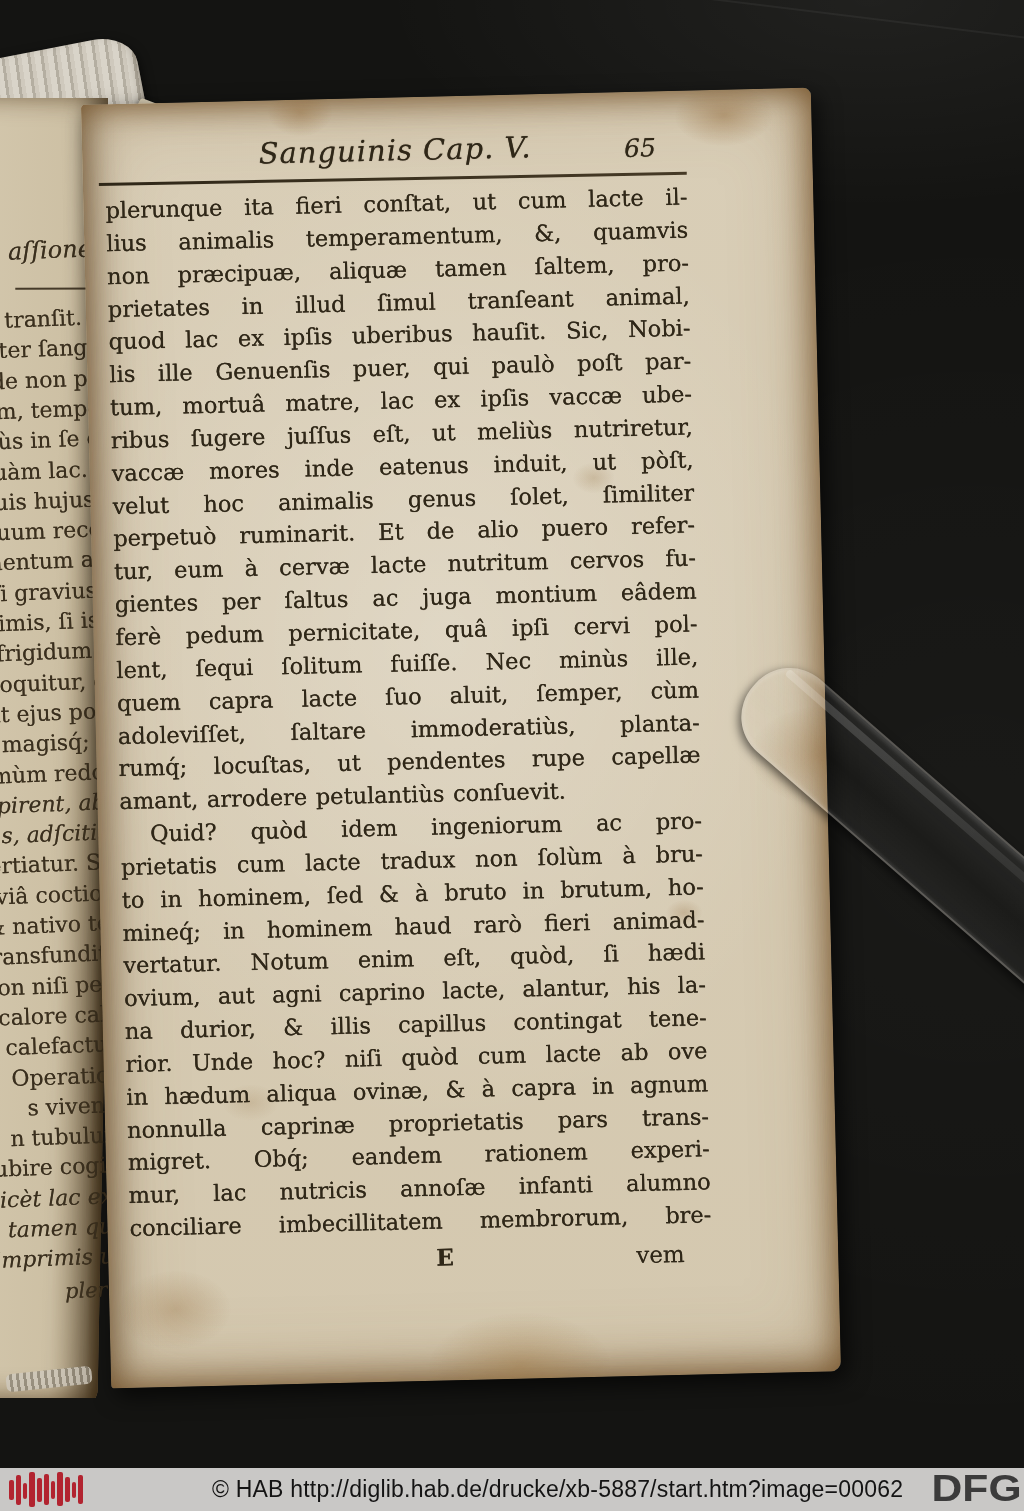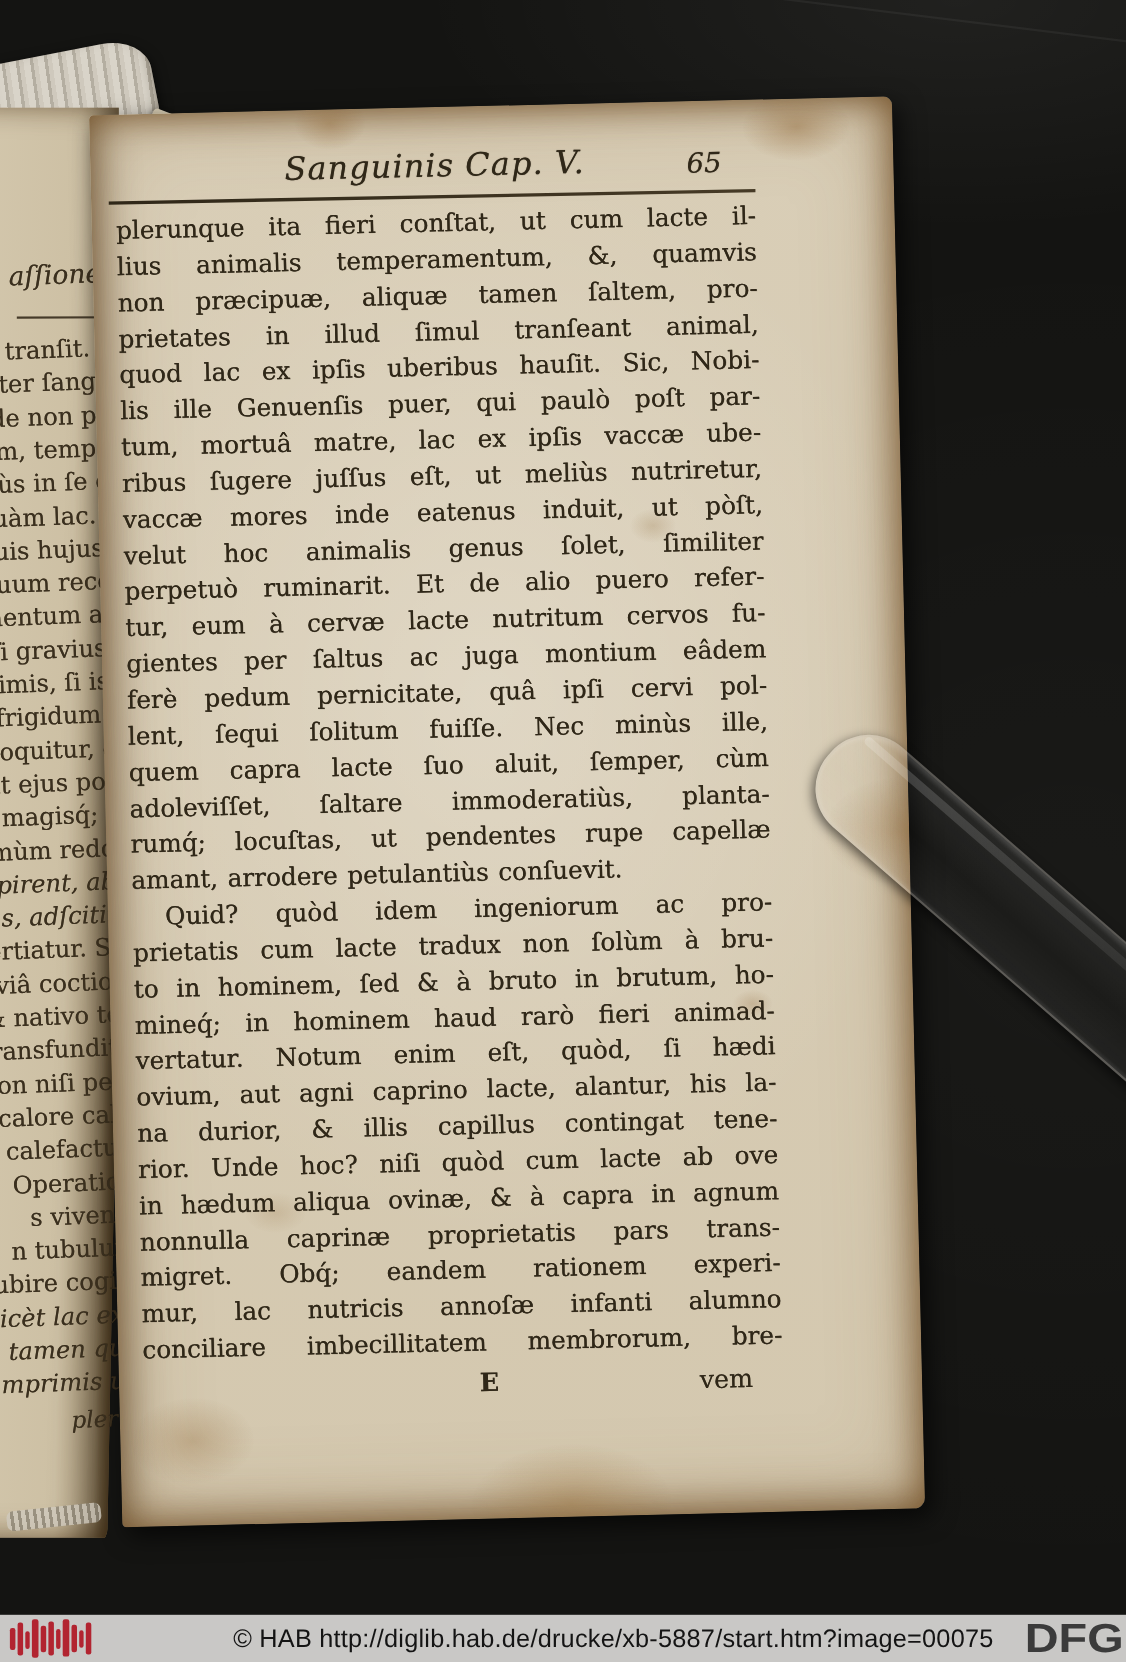--- a/index.html
+++ b/index.html
@@ -310,17 +310,17 @@
         <rect x="21" y="1" width="6" height="35" rx="2"></rect>
         <rect x="29" y="7" width="5" height="24" rx="2"></rect>
         <rect x="36" y="3" width="5" height="31" rx="2"></rect>
         <rect x="43" y="10" width="4" height="18" rx="2"></rect>
         <rect x="49" y="1" width="6" height="34" rx="2"></rect>
         <rect x="57" y="6" width="5" height="25" rx="2"></rect>
         <rect x="64" y="11" width="4" height="16" rx="2"></rect>
         <rect x="70" y="4" width="5" height="29" rx="2"></rect>
       </g>
     </svg>
-    <div class="copyright">© HAB http://diglib.hab.de/drucke/xb-5887/start.htm?image=00075</div>
+    <div class="copyright">© HAB http://diglib.hab.de/drucke/xb-5887/start.htm?image=00062</div>
     <div class="dfg-logo">DFG</div>
   </div>
 
 </div>
 
 </body></html>

